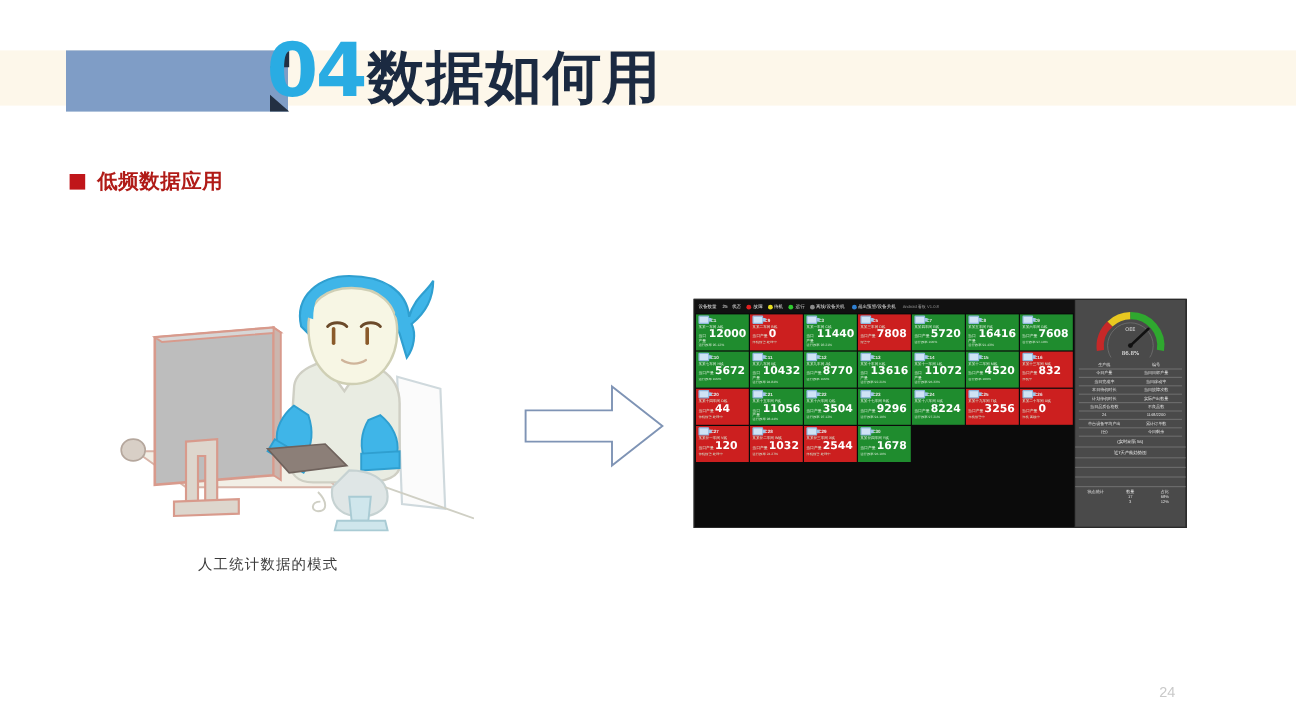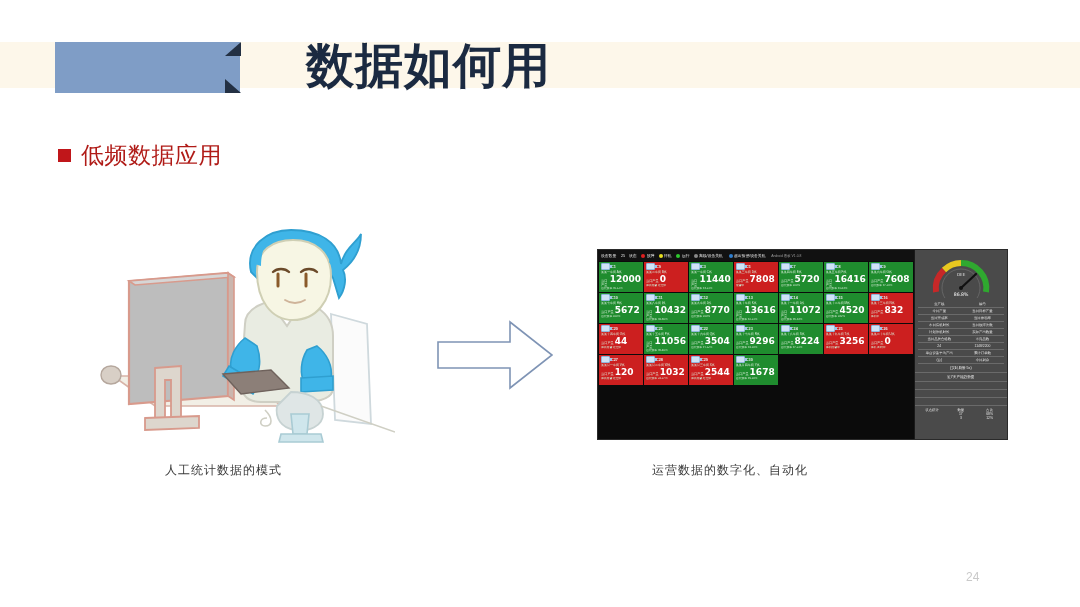--- a/index.html
+++ b/index.html
@@ -11,33 +11,33 @@
   .banner-box{position:absolute;left:55px;top:42px;width:185px;height:51px;background:#7f9dc6;}
   .notch{position:absolute;width:0;height:0;border-style:solid;}
   .notch-top{left:225px;top:42px;border-width:0 0 14px 16px;border-color:transparent transparent #233043 transparent;}
   .notch-bot{left:225px;top:79px;border-width:14px 0 0 16px;border-color:transparent transparent transparent #233043;}
   .num-04{position:absolute;left:222px;top:28px;font-size:62px;font-weight:bold;color:#29ace3;letter-spacing:-2px;line-height:1;font-family:"DejaVu Sans",sans-serif;}
   .head-title{position:absolute;left:306px;top:40px;font-size:48px;font-weight:bold;color:#1b2a41;letter-spacing:1px;line-height:1.1;}
 
   
   .bullet-row{position:absolute;left:58px;top:140px;display:flex;align-items:center;gap:10px;}
   .bullet-sq{width:13px;height:13px;background:#c0161a;display:inline-block;}
-  .bullet-txt{font-size:23px;font-weight:normal;color:#b01b17;letter-spacing:.5px;}
+  .bullet-txt{font-size:17px;font-weight:bold;color:#b01b17;letter-spacing:.5px;}
 
   
   .illus{position:absolute;left:95px;top:228px;width:300px;height:222px;}
   .caption{position:absolute;font-size:12px;color:#3a3a3a;letter-spacing:1px;white-space:nowrap;}
   .cap-left{left:165px;top:462px;}
   .cap-right{left:652px;top:462px;}
 
   
   .arrow-wrap{position:absolute;left:436px;top:318px;width:118px;height:74px;}
 
   
-  .dash{position:absolute;left:597px;top:249px;width:411px;height:191px;background:#0b0b0b;border:1px solid #2a2a2a;box-sizing:border-box;display:flex;}
+  .dash{position:absolute;left:578px;top:249px;width:411px;height:191px;background:#0b0b0b;border:1px solid #2a2a2a;box-sizing:border-box;display:flex;}
   .dash-main{position:relative;width:318px;height:100%;background:#0b0b0b;}
   .dash-side{position:relative;width:93px;height:100%;background:#4a4a4a;border-left:1px solid #1a1a1a;}
 
   .legend{height:11px;background:#111;display:flex;align-items:center;gap:4px;padding:1px 3px;box-sizing:border-box;}
   .lg-t{font-size:4px;color:#e8e8e8;white-space:nowrap;transform:scale(.95);transform-origin:left center;}
   .lg-i{display:flex;align-items:center;gap:1.5px;}
   .lg-dot{width:4px;height:4px;border-radius:50%;display:inline-block;}
   .lg-faint{font-size:3.4px;color:#9a9a9a;}
 
   .grid{display:grid;grid-template-columns:repeat(7,1fr);grid-auto-rows:30px;gap:1px;padding:1px;box-sizing:border-box;}
@@ -71,20 +71,21 @@
 </style>
 </head>
 <body>
 
 <div class="slide">
 
   <div class="cream-band"></div>
   <div class="banner-box"></div>
   <div class="notch notch-top"></div>
   <div class="notch notch-bot"></div>
+  <div class="num-04">04</div>
   <div class="head-title">数据如何用</div>
 
   <div class="bullet-row">
     <span class="bullet-sq"></span>
     <span class="bullet-txt">低频数据应用</span>
   </div>
 
   <div class="illus">
     <svg width="300" height="222" viewBox="0 0 300 222">
 
@@ -551,16 +552,15 @@
             <div class="foot-c">68%</div>
           </div>
           <div class="foot-row">
             <div class="foot-c"><span class="dotr"></span></div>
             <div class="foot-c">3</div>
             <div class="foot-c">12%</div>
           </div>
         </div>
     </div>
   </div>
-  <div class="caption cap-right">运营数据的数字化、自动化</div>
 
   <div class="pagenum">24</div>
 </div>
 
 </body></html>

